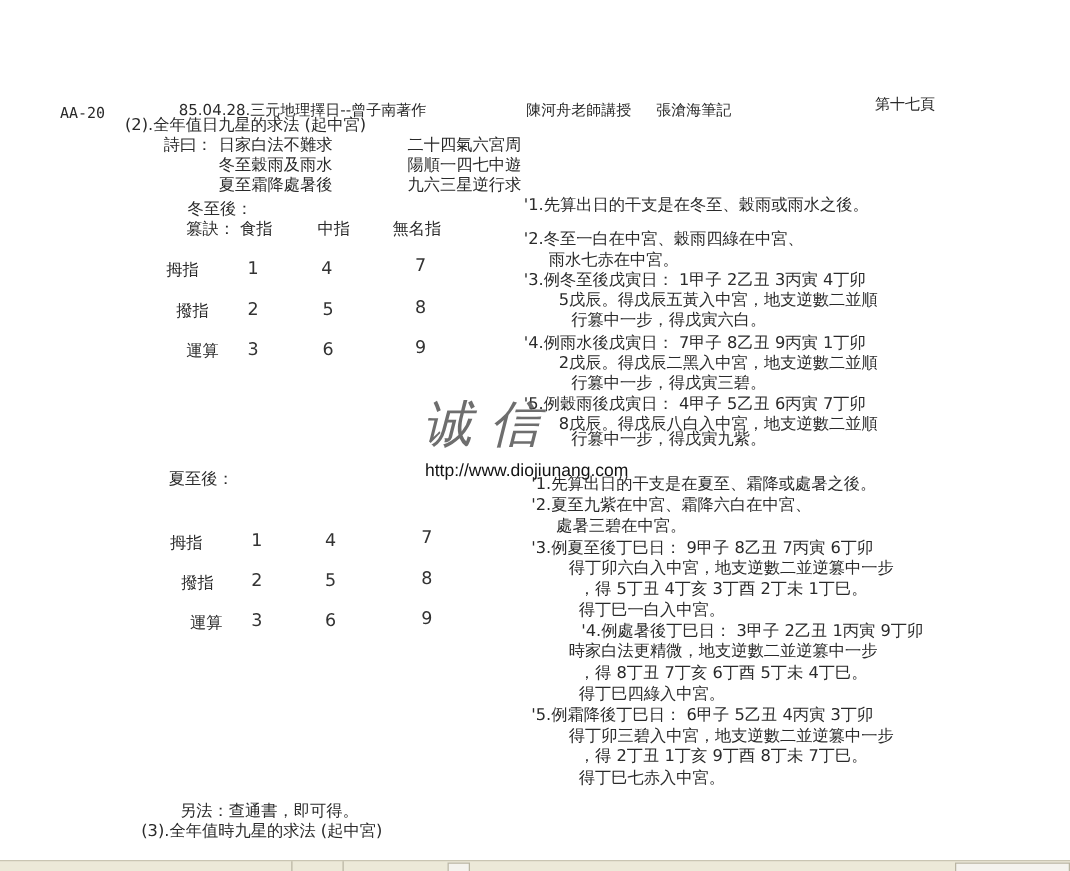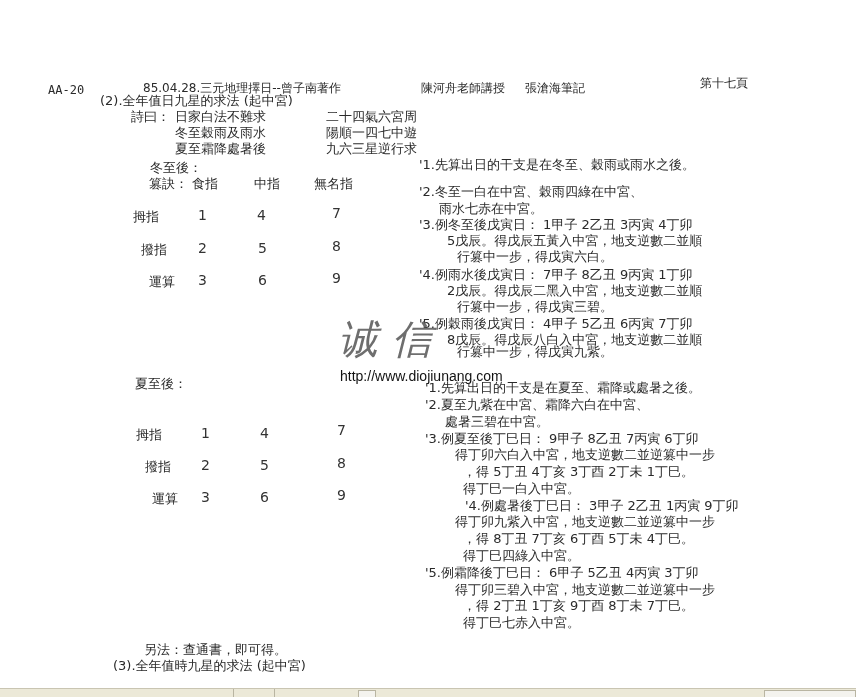--- a/index.html
+++ b/index.html
@@ -103,21 +103,21 @@
   <div class="t num" style="left:337px;top:487px;">9</div>
 
   <div class="t" style="left:425px;top:380px;">'1.先算出日的干支是在夏至、霜降或處暑之後。</div>
   <div class="t" style="left:425px;top:397px;">'2.夏至九紫在中宮、霜降六白在中宮、</div>
   <div class="t" style="left:445px;top:414px;">處暑三碧在中宮。</div>
   <div class="t" style="left:425px;top:431px;">'3.例夏至後丁巳日： 9甲子 8乙丑 7丙寅 6丁卯</div>
   <div class="t" style="left:455px;top:447px;">得丁卯六白入中宮，地支逆數二並逆篡中一步</div>
   <div class="t" style="left:463px;top:464px;">，得 5丁丑  4丁亥  3丁酉  2丁未  1丁巳。</div>
   <div class="t" style="left:463px;top:481px;">得丁巳一白入中宮。</div>
   <div class="t" style="left:425px;top:498px;margin-left:40px;">'4.例處暑後丁巳日： 3甲子 2乙丑 1丙寅 9丁卯</div>
-  <div class="t" style="left:455px;top:514px;">得丁卯九紫入中宮，地支逆數二並逆篡中一步</div>
+  <div class="t" style="left:455px;top:514px;">時家白法更精微，地支逆數二並逆篡中一步</div>
   <div class="t" style="left:463px;top:531px;">，得 8丁丑  7丁亥  6丁酉  5丁未  4丁巳。</div>
   <div class="t" style="left:463px;top:548px;">得丁巳四綠入中宮。</div>
   <div class="t" style="left:425px;top:565px;">'5.例霜降後丁巳日： 6甲子 5乙丑 4丙寅 3丁卯</div>
   <div class="t" style="left:455px;top:582px;">得丁卯三碧入中宮，地支逆數二並逆篡中一步</div>
   <div class="t" style="left:463px;top:598px;">，得 2丁丑  1丁亥  9丁酉  8丁未  7丁巳。</div>
   <div class="t" style="left:463px;top:615px;">得丁巳七赤入中宮。</div>
 
   <div class="t" style="left:144px;top:642px;">另法：查通書，即可得。</div>
   <div class="t" style="left:113px;top:658px;">(3).全年值時九星的求法 (起中宮)</div>
 

